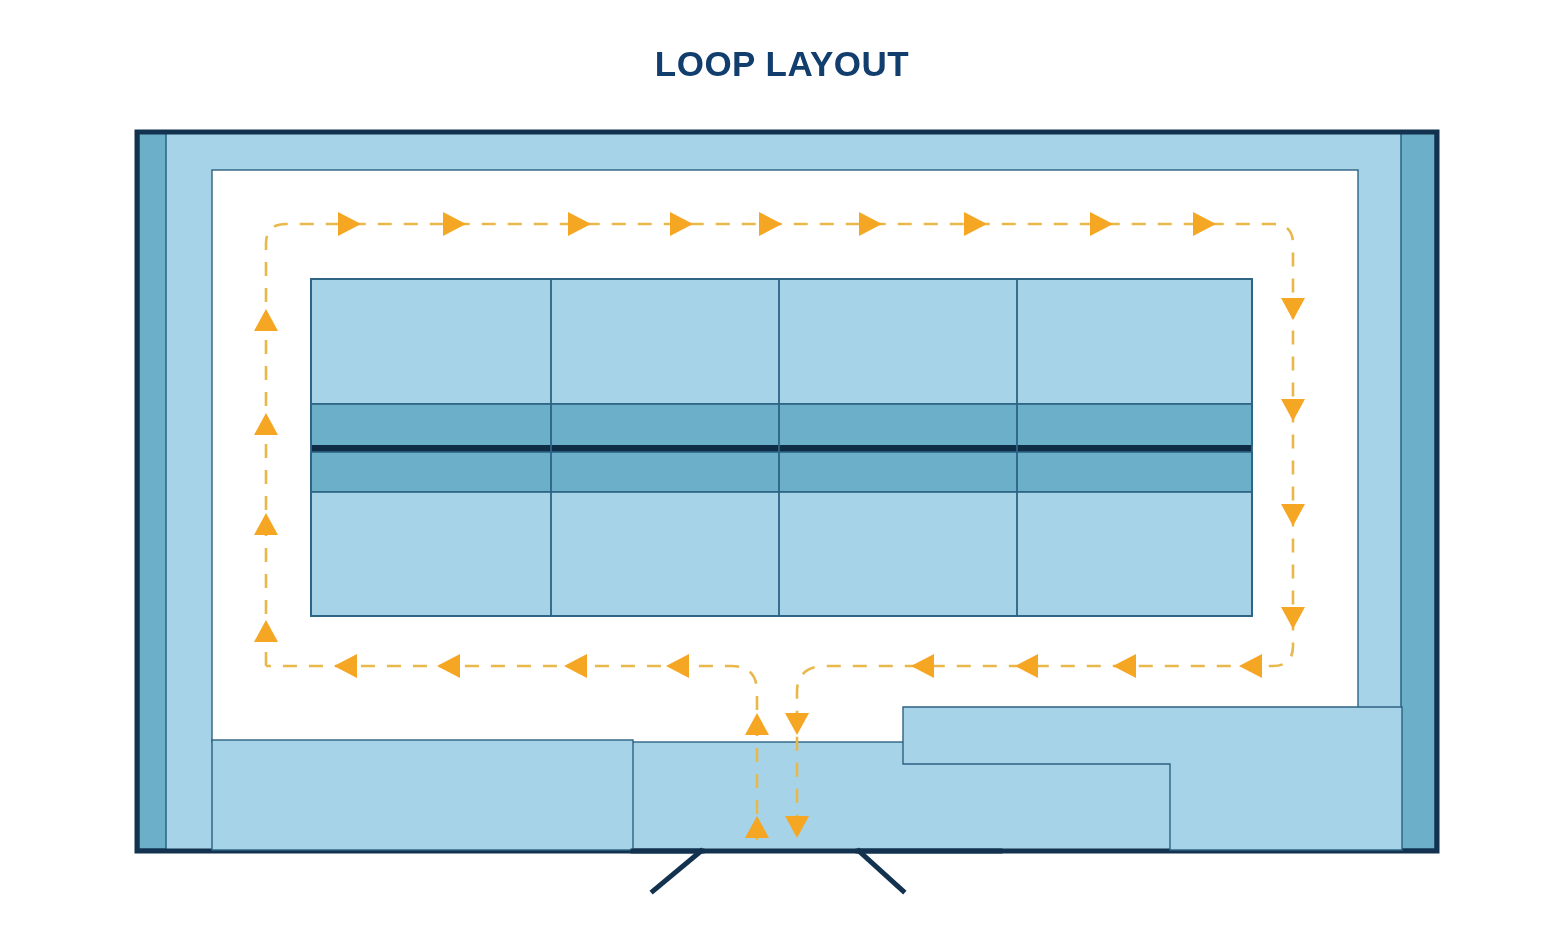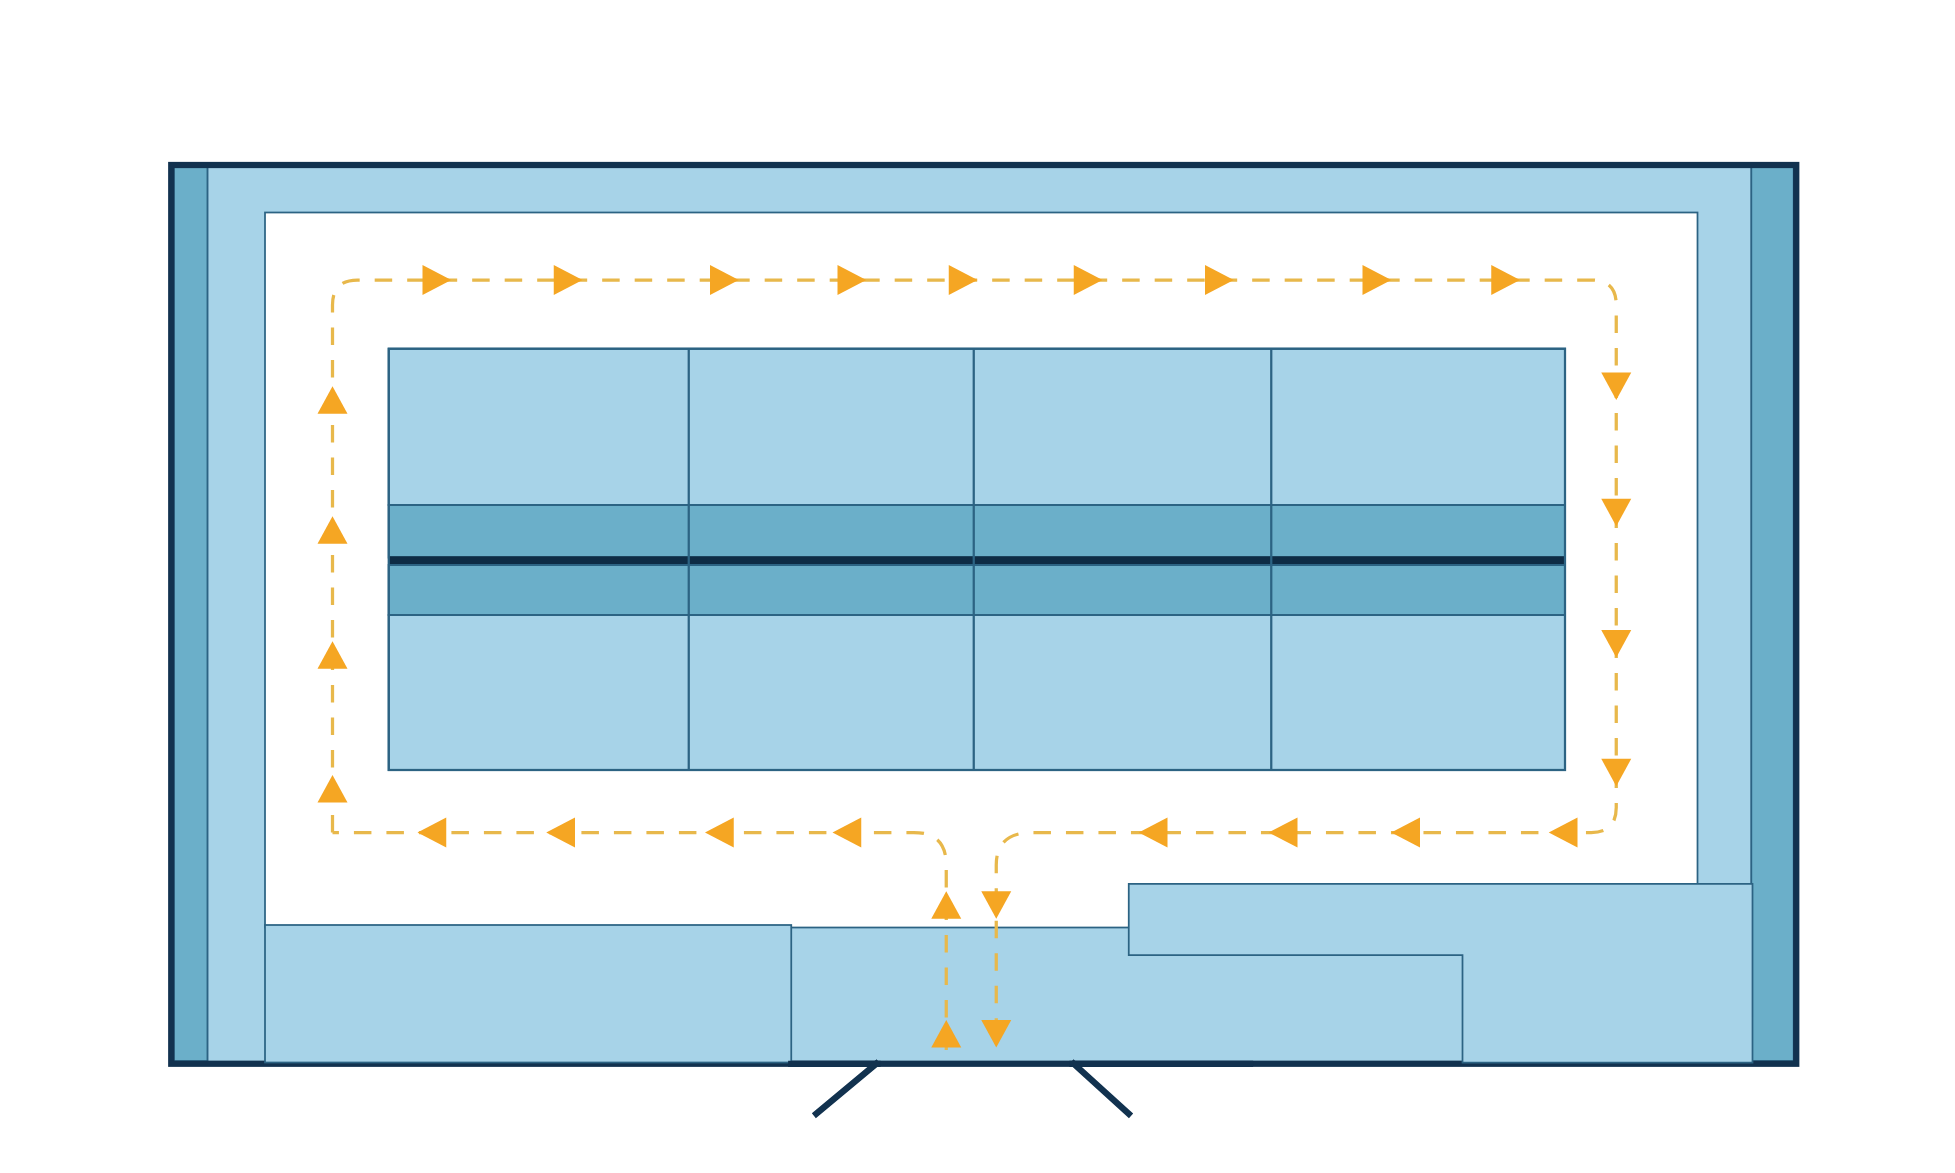--- a/index.html
+++ b/index.html
@@ -38,20 +38,21 @@
     top: 0;
     width: 1564px;
     height: 938px;
   }
 </style>
 </head>
 <body>
 
 <div id="page">
 
+  <div id="title">LOOP LAYOUT</div>
 
   <svg id="floorplan" viewBox="0 0 1564 938" width="1564" height="938" xmlns="http://www.w3.org/2000/svg">
 
     <defs>
       <marker id="m-right" markerWidth="16" markerHeight="16" refX="8" refY="8" orient="0">
         <path d="M3,2 L14,8 L3,14 Z" fill="#F5A623"></path>
       </marker>
     </defs>
 
     <g>

